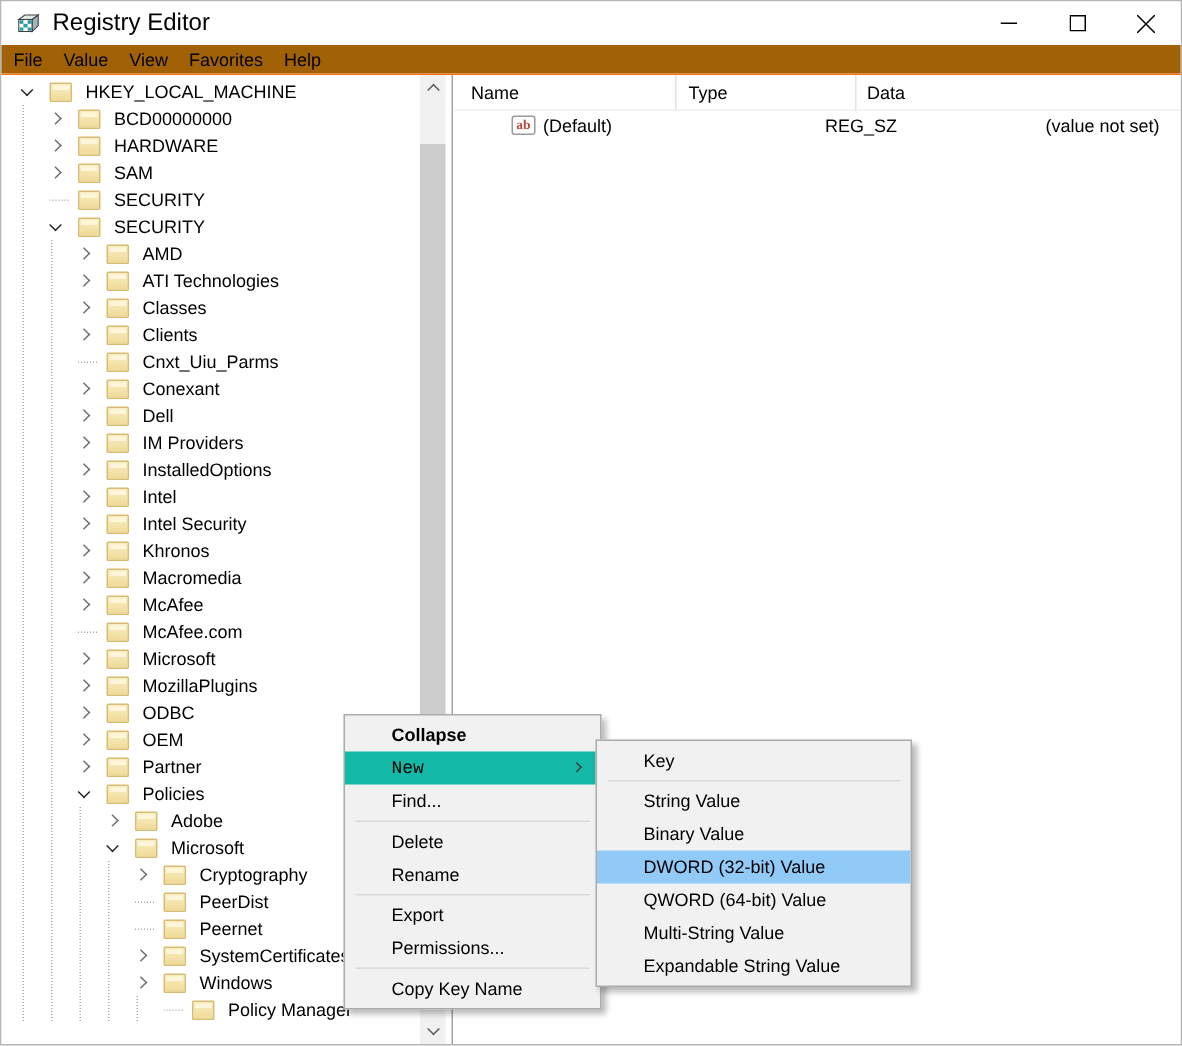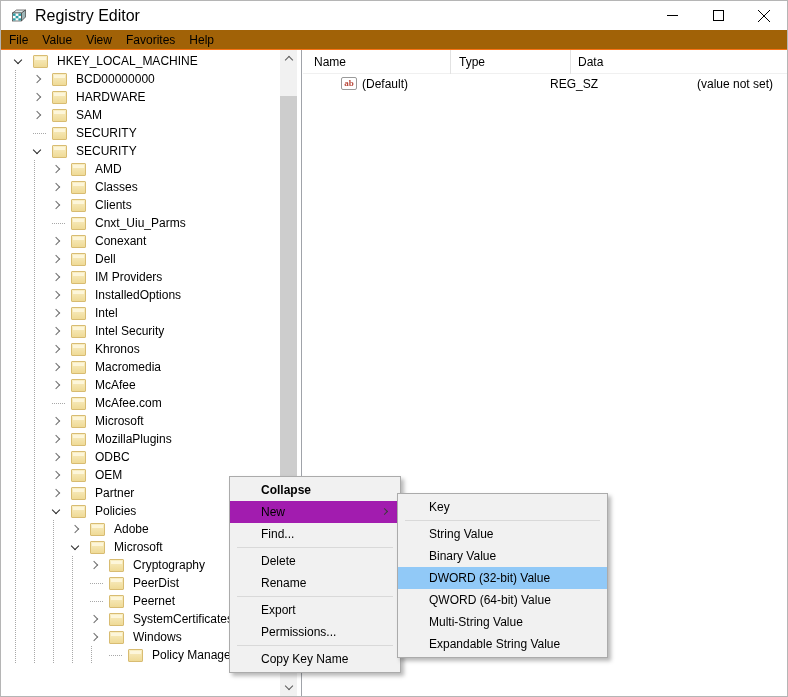--- a/index.html
+++ b/index.html
@@ -189,20 +189,29 @@
           <span class="folder"></span>
           <span class="tlabel">AMD</span>
         </div>
         <div class="trow">
           <span class="guide"></span>
           <span class="guide"></span>
           <span class="chev-cell">
             <span class="chev"></span>
           </span>
           <span class="folder"></span>
+          <span class="tlabel">ATI Technologies</span>
+        </div>
+        <div class="trow">
+          <span class="guide"></span>
+          <span class="guide"></span>
+          <span class="chev-cell">
+            <span class="chev"></span>
+          </span>
+          <span class="folder"></span>
           <span class="tlabel">Classes</span>
         </div>
         <div class="trow">
           <span class="guide"></span>
           <span class="guide"></span>
           <span class="chev-cell">
             <span class="chev"></span>
           </span>
           <span class="folder"></span>
           <span class="tlabel">Clients</span>
@@ -474,21 +483,21 @@
           <div class="vcell c-type">REG_SZ</div>
           <div class="vcell c-data">(value not set)</div>
         </div>
       </div>
   </div>
 
 </div>
 
 <div class="menu ctx-menu">
     <div class="menu-item bold">Collapse</div>
-    <div class="menu-item" style="background: #a21caf;">New<span class="sub-arrow"></span></div>
+    <div class="menu-item" style="background: #14b8a6; font-family: Liberation Mono, monospace;">New<span class="sub-arrow"></span></div>
     <div class="menu-item">Find...</div>
     <div class="menu-sep"></div>
     <div class="menu-item">Delete</div>
     <div class="menu-item">Rename</div>
     <div class="menu-sep"></div>
     <div class="menu-item">Export</div>
     <div class="menu-item">Permissions...</div>
     <div class="menu-sep"></div>
     <div class="menu-item">Copy Key Name</div>
   </div>

